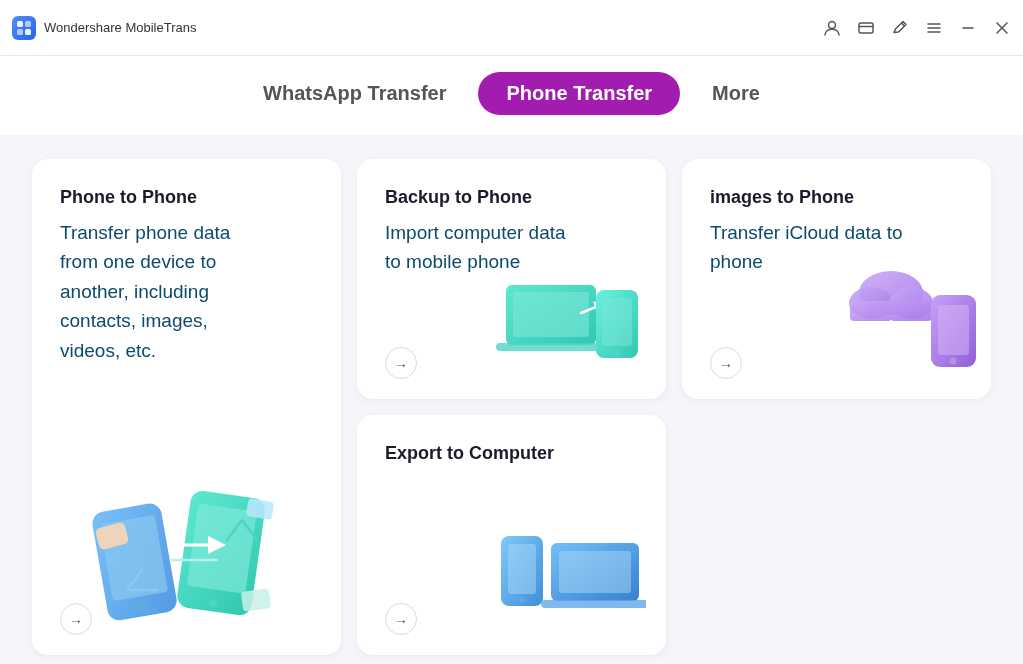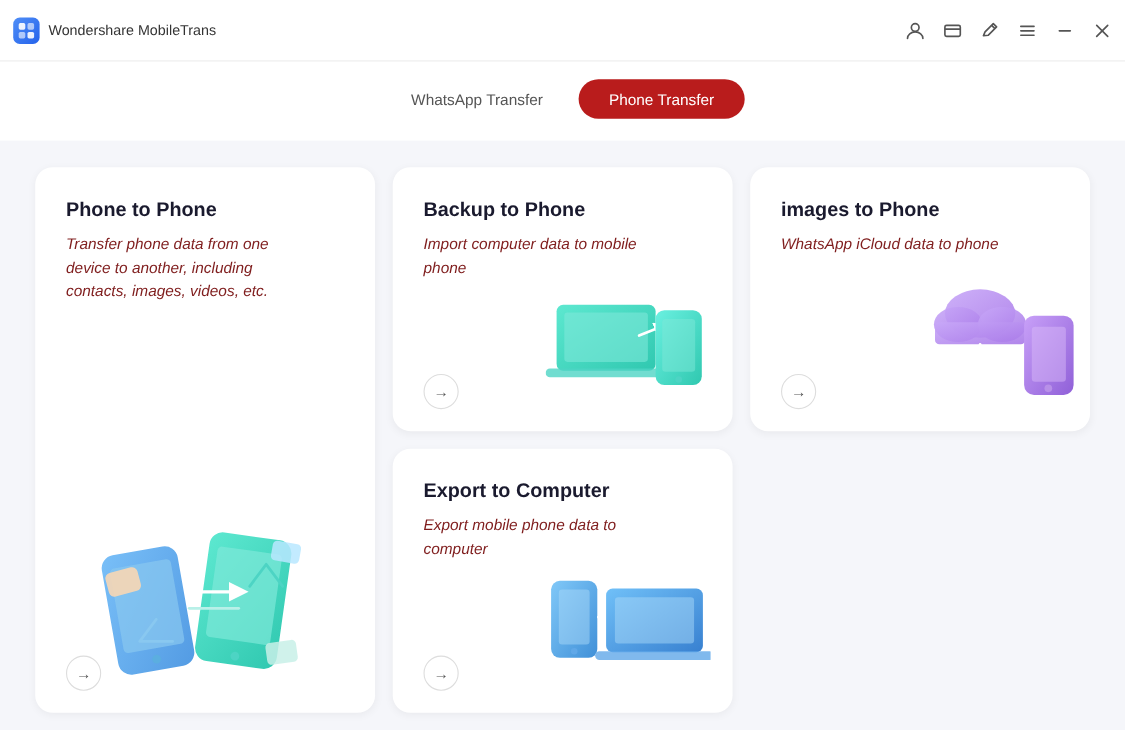--- a/index.html
+++ b/index.html
@@ -66,30 +66,30 @@
       background: #ffffff;
       display: flex;
       justify-content: center;
       align-items: center;
       padding: 16px 0 20px 0;
       gap: 4px;
     }
     .nav-tab {
       padding: 10px 28px;
       border-radius: 30px;
-      font-size: 14px;
-      font-weight: 400;
+      font-size: 20px;
+      font-weight: 700;
       cursor: pointer;
       transition: all 0.2s;
       color: #555;
       background: transparent;
       border: none;
     }
     .nav-tab.active {
-      background: #b91c1c;
+      background: #a21caf;
       color: #ffffff;
     }
 
     
     .main-content {
       padding: 24px 32px;
       background: #f5f6fa;
       height: calc(664px - 44px - 76px);
       display: grid;
       grid-template-columns: 1fr 1fr 1fr;
@@ -113,25 +113,24 @@
       grid-row: span 2;
     }
 
     .card-title {
       font-size: 18px;
       font-weight: 700;
       color: #1a1a2e;
       margin-bottom: 10px;
     }
     .card-desc {
-      font-size: 14px;
-      color: #7f1d1d;
+      font-size: 19px;
+      color: #0c4a6e;
       line-height: 1.55;
       max-width: 200px;
-      font-style: italic;
     }
 
     .card-arrow {
       position: absolute;
       bottom: 20px;
       left: 28px;
       width: 32px;
       height: 32px;
       border-radius: 50%;
       border: 1.5px solid #ddd;
@@ -222,20 +221,21 @@
         <line x1="4" y1="4" x2="14" y2="14" stroke="#555" stroke-width="1.5" stroke-linecap="round"></line>
         <line x1="14" y1="4" x2="4" y2="14" stroke="#555" stroke-width="1.5" stroke-linecap="round"></line>
       </svg>
     </div>
   </div>
 </div>
 
 <div class="nav-bar">
   <button class="nav-tab">WhatsApp Transfer</button>
   <button class="nav-tab active">Phone Transfer</button>
+  <button class="nav-tab">More</button>
 </div>
 
 <div class="main-content">
 
   <div class="card card-large">
     <div class="card-title">Phone to Phone</div>
     <div class="card-desc">Transfer phone data from one device to another, including contacts, images, videos, etc.</div>
 
     <div class="phone-to-phone-illus">
       <svg width="220" height="200" viewBox="0 0 220 200" fill="none" xmlns="http://www.w3.org/2000/svg">
@@ -313,21 +313,21 @@
           </marker>
         </defs>
       </svg>
     </div>
 
     <div class="card-arrow">→</div>
   </div>
 
   <div class="card">
     <div class="card-title">images to Phone</div>
-    <div class="card-desc">WhatsApp iCloud data to phone</div>
+    <div class="card-desc">Transfer iCloud data to phone</div>
 
     <div class="illustration illus-icloud">
       <svg width="145" height="125" viewBox="0 0 145 125" fill="none">
 
         <ellipse cx="55" cy="38" rx="32" ry="22" fill="url(#cloudGrad)" opacity="0.9"></ellipse>
         <ellipse cx="35" cy="48" rx="22" ry="16" fill="url(#cloudGrad)" opacity="0.9"></ellipse>
         <ellipse cx="75" cy="48" rx="22" ry="16" fill="url(#cloudGrad)" opacity="0.9"></ellipse>
         <rect x="14" y="46" width="82" height="20" rx="4" fill="url(#cloudGrad)" opacity="0.9"></rect>
 
         <path d="M55 66 L55 82" stroke="white" stroke-width="2.5" stroke-linecap="round"></path>
@@ -347,21 +347,20 @@
           </linearGradient>
         </defs>
       </svg>
     </div>
 
     <div class="card-arrow">→</div>
   </div>
 
   <div class="card">
     <div class="card-title">Export to Computer</div>
-    <div class="card-desc">Export mobile phone data to computer</div>
 
     <div class="illustration illus-export">
       <svg width="150" height="120" viewBox="0 0 150 120" fill="none">
 
         <rect x="5" y="25" width="42" height="70" rx="8" fill="url(#bluePhone2)"></rect>
         <rect x="12" y="33" width="28" height="50" rx="3" fill="#a8d8f8" opacity="0.5"></rect>
         <circle cx="26" cy="89" r="3" fill="#60a8e8"></circle>
 
         <path d="M48 58 L72 52" stroke="white" stroke-width="2.5" stroke-linecap="round" marker-end="url(#aw3)"></path>
 

